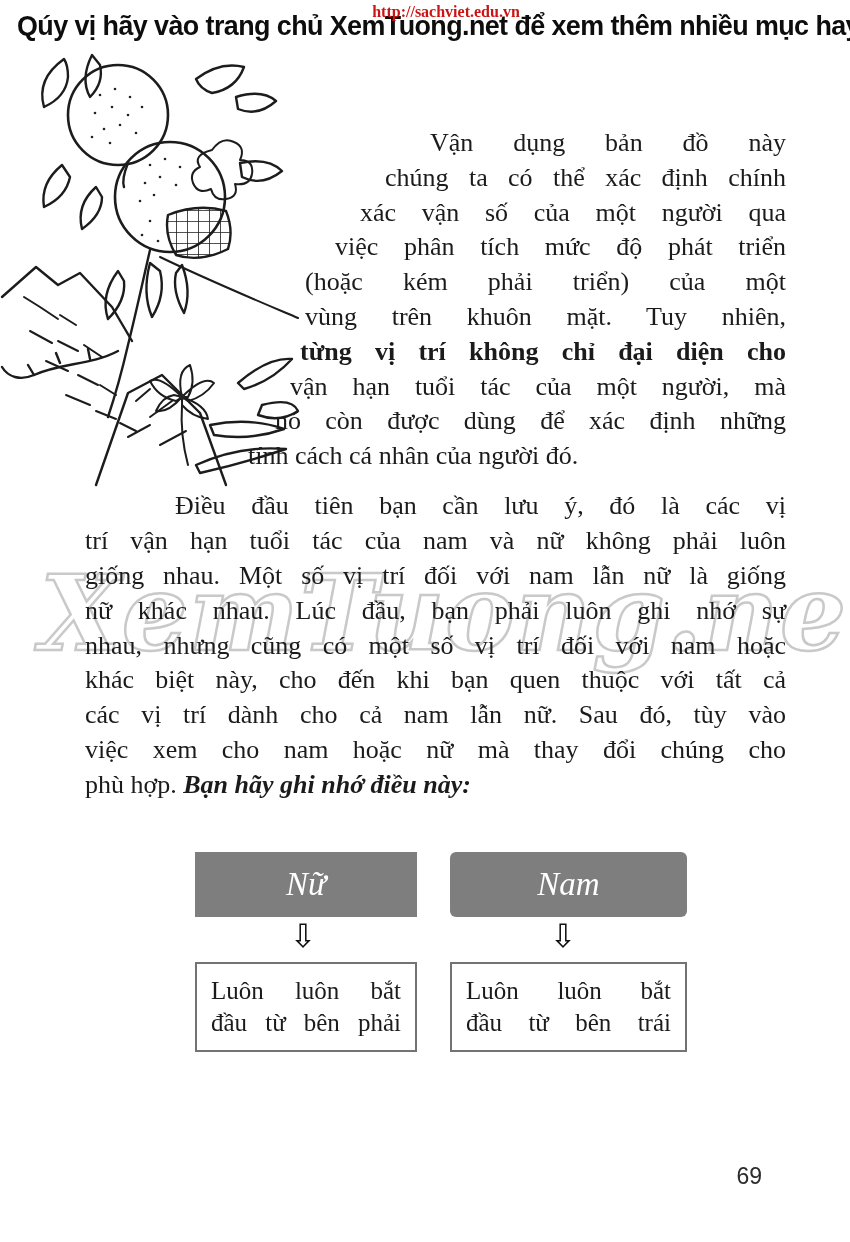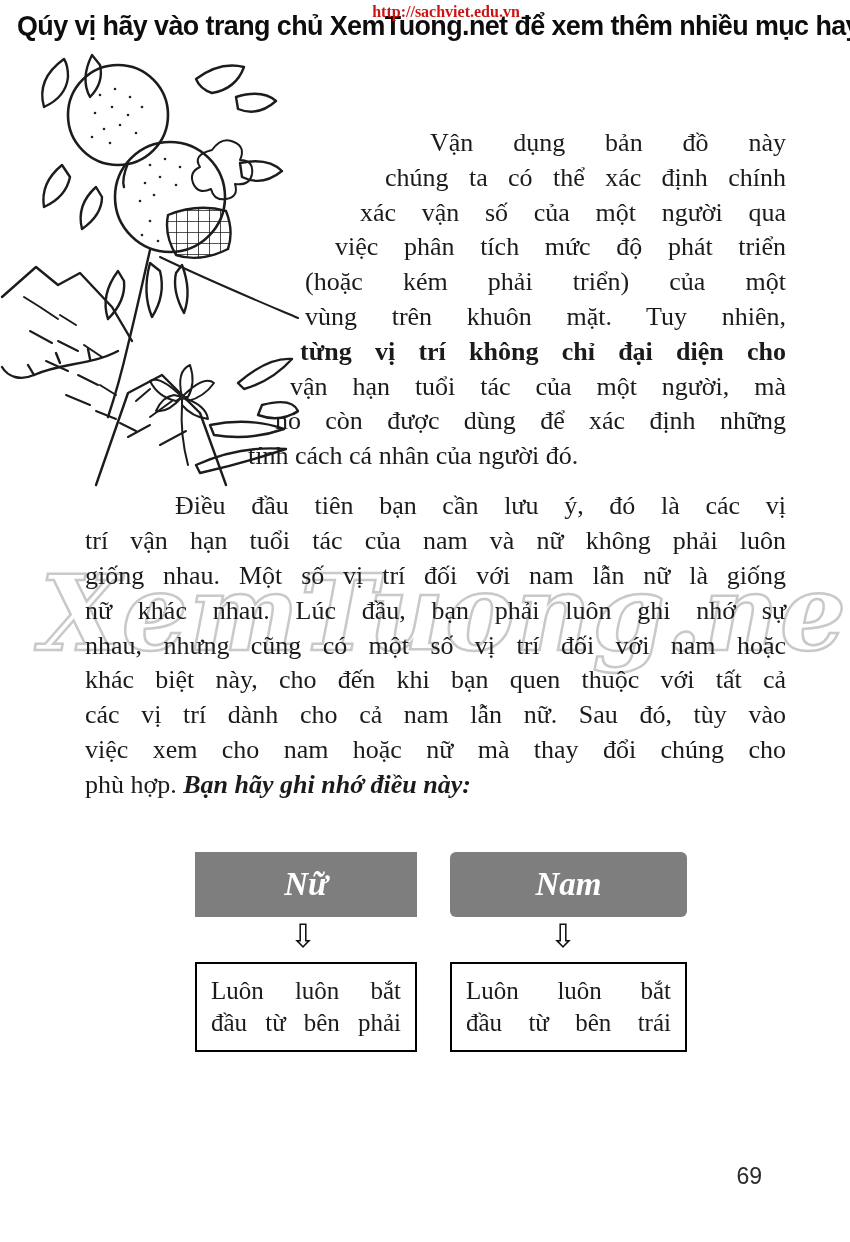--- a/index.html
+++ b/index.html
@@ -38,30 +38,30 @@
   .p1 .line:nth-child(7){margin-left:52px;font-weight:bold;}
   .p1 .line:nth-child(8){margin-left:42px;}
   .p1 .line:nth-child(9){margin-left:27px;}
   .p1 .line:nth-child(10){}
   .p2 .line:nth-child(1){margin-left:90px;}
   .emph{font-weight:bold;font-style:italic;}
 
   
   .col-header{position:absolute;top:852px;height:65px;background:#7e7e7e;z-index:2;
               display:flex;align-items:center;justify-content:center;
-              color:#ffffff;font-weight:bold;font-style:italic;font-size:33px;
+              color:#ffffff;font-weight:normal;font-style:italic;font-size:33px;
               font-family:"Liberation Serif", serif;}
   .col-header.left{left:195px;width:222px;}
   .col-header.right{left:450px;width:237px;border-radius:6px;}
   .darrow{position:absolute;top:918px;width:40px;text-align:center;z-index:2;
           font-family:"DejaVu Sans", sans-serif;font-size:32px;color:#111;line-height:36px;}
   .darrow.left{left:283px;}
   .darrow.right{left:543px;}
   .note-box{position:absolute;top:962px;height:90px;background:#ffffff;z-index:2;
-            border:2px solid #000000;box-sizing:border-box;padding:11px 14px;}
+            border:2px solid #737373;box-sizing:border-box;padding:11px 14px;}
   .note-box.left{left:195px;width:222px;}
   .note-box.right{left:450px;width:237px;}
   .note-line{font-size:25px;line-height:32px;text-align:justify;text-align-last:justify;white-space:nowrap;}
 
   .pageno{position:absolute;top:1163px;right:88px;z-index:2;
           font-family:"Liberation Sans", sans-serif;font-size:23px;color:#2c2c2c;}
 </style>
 </head>
 <body>
 

